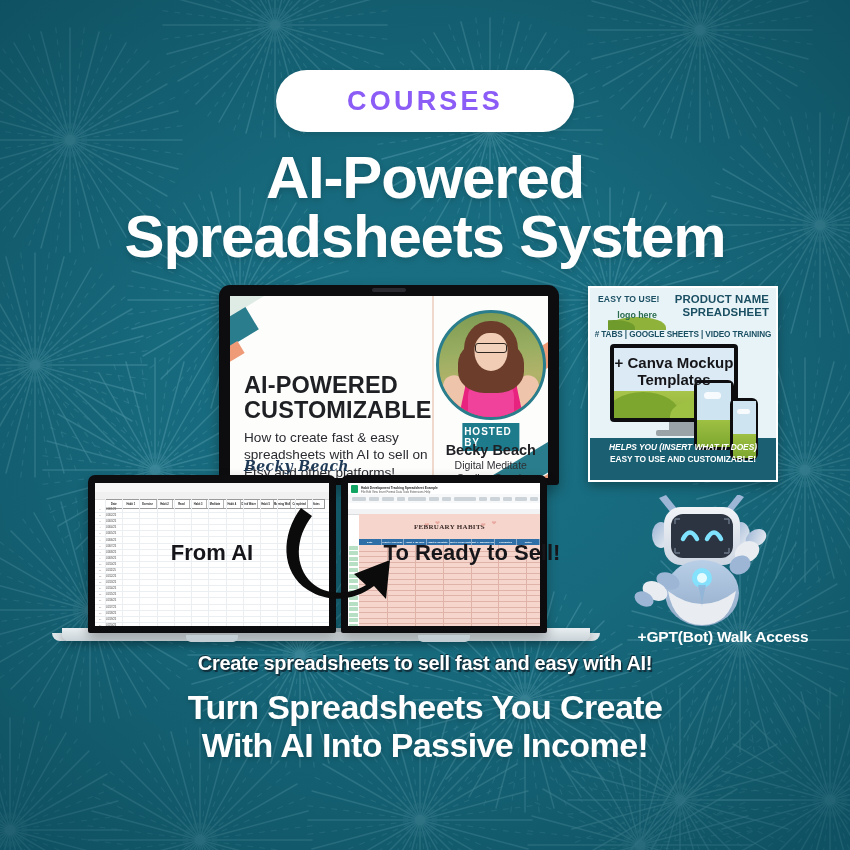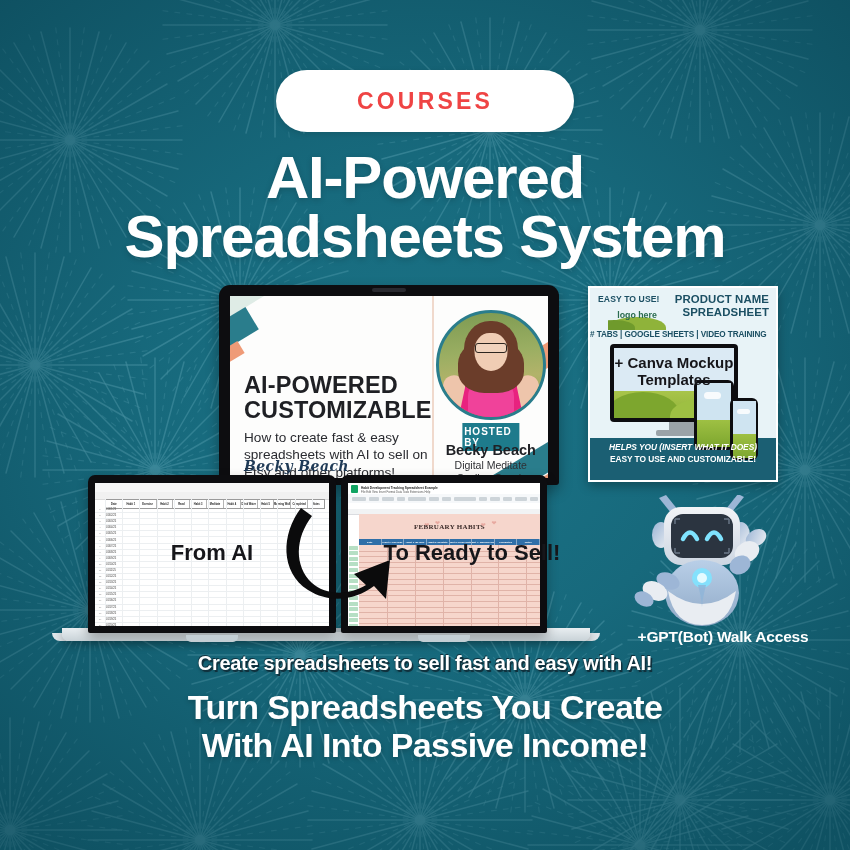--- a/index.html
+++ b/index.html
@@ -24,21 +24,21 @@
   #content{position:absolute;inset:0;z-index:3;}
 
   
   .pill{
     position:absolute;left:276px;top:70px;width:298px;height:62px;
     background:#ffffff;border-radius:34px;
     display:flex;align-items:center;justify-content:center;
     box-shadow:0 2px 6px rgba(0,0,0,.12);
   }
   .pill span{
-    font-size:23px;font-weight:700;letter-spacing:3.2px;color:#ef4444;
+    font-size:27px;font-weight:700;letter-spacing:3.2px;color:#8b5cf6;
   }
 
   
   .headline{
     position:absolute;left:0;top:148px;width:850px;text-align:center;
     color:#ffffff;font-weight:800;line-height:.99;
     font-size:60px;letter-spacing:-1.2px;
     text-shadow:0 2px 6px rgba(0,0,0,.18);
   }
   .headline .l2{display:block;font-size:60px;}
@@ -117,21 +117,21 @@
     color:#1b4f63;letter-spacing:.1px;}
   .mc-logo{position:absolute;left:18px;top:20px;width:58px;height:22px;overflow:hidden;}
   .mc-logo .hill{position:absolute;left:0;bottom:0;width:100%;height:13px;
     background:#8fb33a;border-radius:50% 50% 0 0 / 80% 80% 0 0;}
   .mc-logo .hill2{position:absolute;left:-14px;bottom:0;width:70%;height:10px;
     background:#6f9a2c;border-radius:50% 50% 0 0 / 80% 80% 0 0;}
   .mc-logo .lt{position:absolute;left:0;top:2px;width:100%;text-align:center;
     font-size:8.8px;font-weight:800;color:#2a6b4f;}
   .mc-pn{position:absolute;right:7px;top:5px;text-align:right;font-size:11.4px;
     font-weight:800;color:#1b4f63;line-height:1.18;letter-spacing:.1px;}
-  .mc-tabs{position:absolute;left:0;right:0;top:42px;
+  .mc-tabs{position:absolute;left:0;right:0;top:42px;text-align:center;
     font-size:8.2px;font-weight:800;color:#1b4f63;letter-spacing:-.1px;}
   .mc-monitor{position:absolute;left:20px;top:56px;width:128px;height:78px;
     background:#0d0d10;border-radius:4px;padding:4px;box-sizing:border-box;}
   .mc-mscreen{position:absolute;left:4px;top:4px;right:4px;bottom:4px;
     background:linear-gradient(#dbeaf4 62%,#a8c44a 62%,#8fb33a 100%);overflow:hidden;}
   .mc-mscreen .mh{position:absolute;left:-8px;bottom:0;width:62%;height:26px;
     background:#7da62e;border-radius:50% 50% 0 0 / 90% 90% 0 0;}
   .mc-mscreen .mh2{position:absolute;right:-10px;bottom:0;width:62%;height:20px;
     background:#9ec043;border-radius:50% 50% 0 0 / 90% 90% 0 0;}
   .mc-mtext{position:absolute;left:0;right:0;top:10px;text-align:center;

